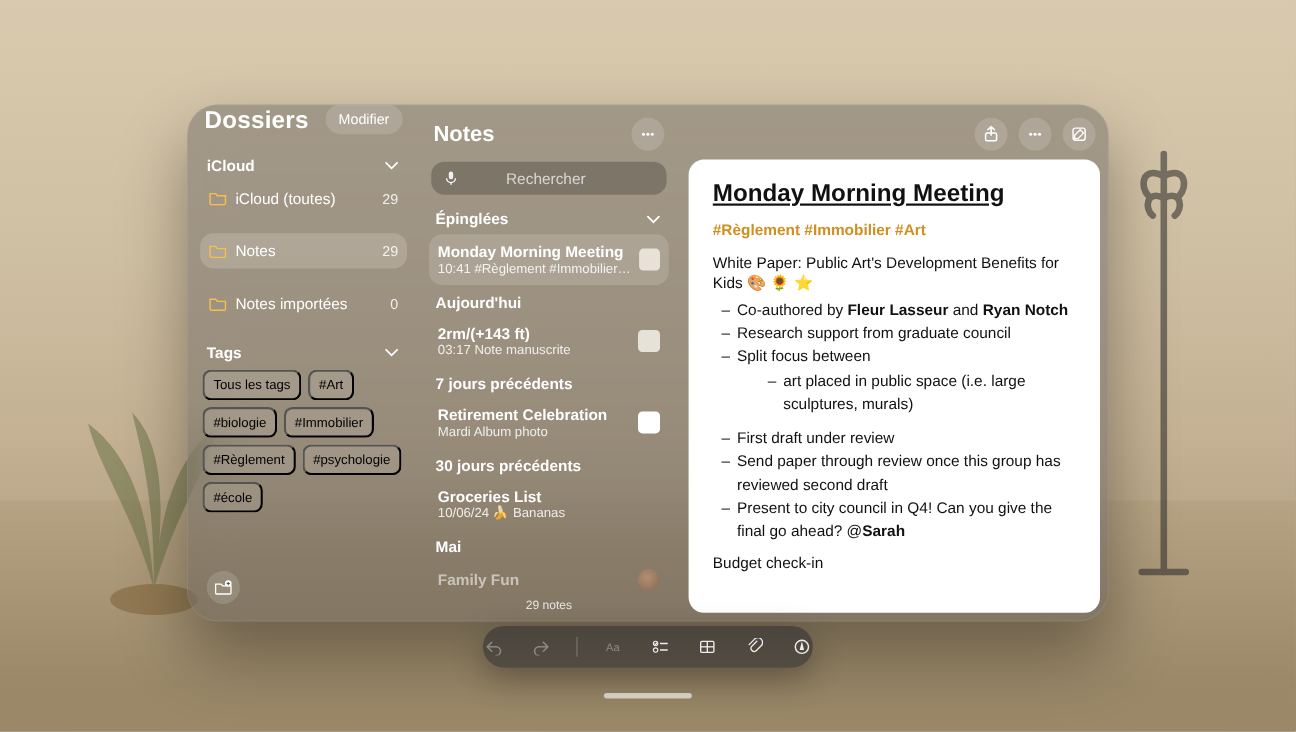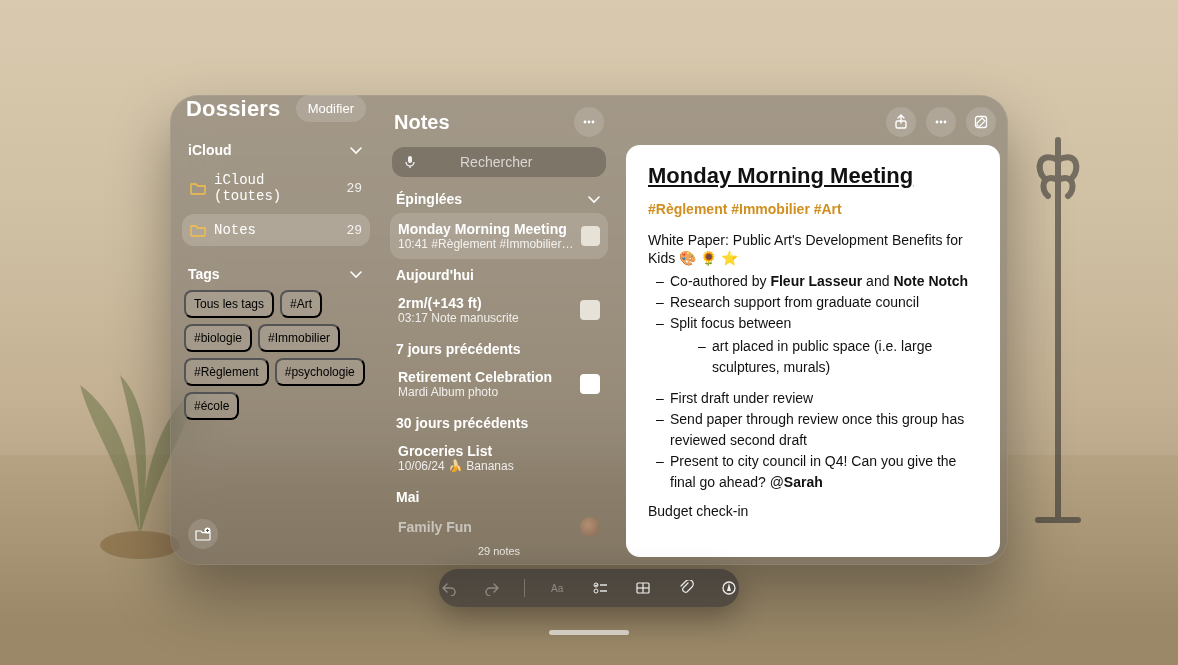--- a/index.html
+++ b/index.html
@@ -37,21 +37,21 @@
   }
 
   
   .sidebar { width: 210px; padding: 0 10px 10px 12px; display:flex; flex-direction:column; gap:8px; }
   .sidebar-header { display:flex; align-items:center; justify-content:space-between; padding:0 4px; }
   .sidebar-title { font-size: 22px; font-weight: 700; letter-spacing:.2px; }
   .pill-btn { background: rgba(255,255,255,.14); color:#fff; border:none; border-radius: 16px; padding:6px 12px; font-size:13px; font-weight:500; }
   .section { margin-top:6px; }
   .section-head { display:flex; align-items:center; justify-content:space-between; padding:6px 6px 2px; font-weight:600; font-size:14px; }
   .chev { display:inline-flex; }
-  .folders { display:flex; flex-direction:column; gap:2px; margin-top:4px;font-family:Liberation Mono, monospace; }
+  .folders { display:flex; flex-direction:column; gap:16px; margin-top:4px; }
   .folder { display:flex; align-items:center; gap:8px; padding:8px 8px; border-radius: 12px; font-size:14px; }
   .folder.active { background: rgba(255,255,255,.16); }
   .folder .count { margin-left:auto; opacity:.85; font-size:13px; }
   .folder-icon { width:16px; height:16px; color:#f7c04a; }
   .tags { display:flex; flex-wrap:wrap; gap:6px; margin-top:6px; padding:0 2px; }
   .tag { background: rgba(255,255,255,.10); padding:5px 8px; border-radius:8px; font-size:12px; }
   .sidebar-bottom { margin-top:auto; padding:6px; }
   .circle-btn { width:30px; height:30px; border-radius:15px; background: rgba(255,255,255,.14); display:inline-flex; align-items:center; justify-content:center; border:none; color:#fff; }
 
   
@@ -158,20 +158,29 @@
         </div>
         <div class="folder active">
           <span>
               <svg class="i folder-icon" viewBox="0 0 16 16">
                 <path d="M1 4h5l1.5 2H15v7a1 1 0 0 1-1 1H2a1 1 0 0 1-1-1V4z" fill="none" stroke="#f7c04a" stroke-width="1.3"></path>
               </svg>
             </span>
           <span>Notes</span>
           <span class="count">29</span>
         </div>
+        <div class="folder">
+          <span>
+              <svg class="i folder-icon" viewBox="0 0 16 16">
+                <path d="M1 4h5l1.5 2H15v7a1 1 0 0 1-1 1H2a1 1 0 0 1-1-1V4z" fill="none" stroke="#f7c04a" stroke-width="1.3"></path>
+              </svg>
+            </span>
+          <span>Notes importées</span>
+          <span class="count">0</span>
+        </div>
       </div>
     </div>
 
     <div class="section">
       <div class="section-head">
         <span>Tags</span>
         <span class="chev">
           <svg class="i" viewBox="0 0 16 16">
               <path d="M3 6l5 5 5-5" stroke="#fff" stroke-width="1.6" fill="none" stroke-linecap="round"></path>
             </svg>
@@ -302,21 +311,21 @@
     </div>
 
     <div class="note-card">
       <div class="note-h1">Monday Morning Meeting</div>
       <div class="hashline">#Règlement #Immobilier #Art</div>
 
       <div style="margin-bottom:4px;">
         <span class="sec-title">White Paper: Public Art's Development Benefits for Kids 🎨 🌻 ⭐</span>
       </div>
       <ul class="dash">
-        <li><span>Co-authored by </span><span class="b">Fleur Lasseur</span><span> and </span><span class="b">Note Notch</span></li>
+        <li><span>Co-authored by </span><span class="b">Fleur Lasseur</span><span> and </span><span class="b">Ryan Notch</span></li>
         <li>Research support from graduate council</li>
         <li><span>Split focus between</span>
           <ul class="dash">
             <li>art placed in public space (i.e. large sculptures, murals)</li>
           </ul>
         </li>
         <li>First draft under review</li>
         <li>Send paper through review once this group has reviewed second draft</li>
         <li><span>Present to city council in Q4! Can you give the final go ahead? @</span><span class="b">Sarah</span></li>
       </ul>

